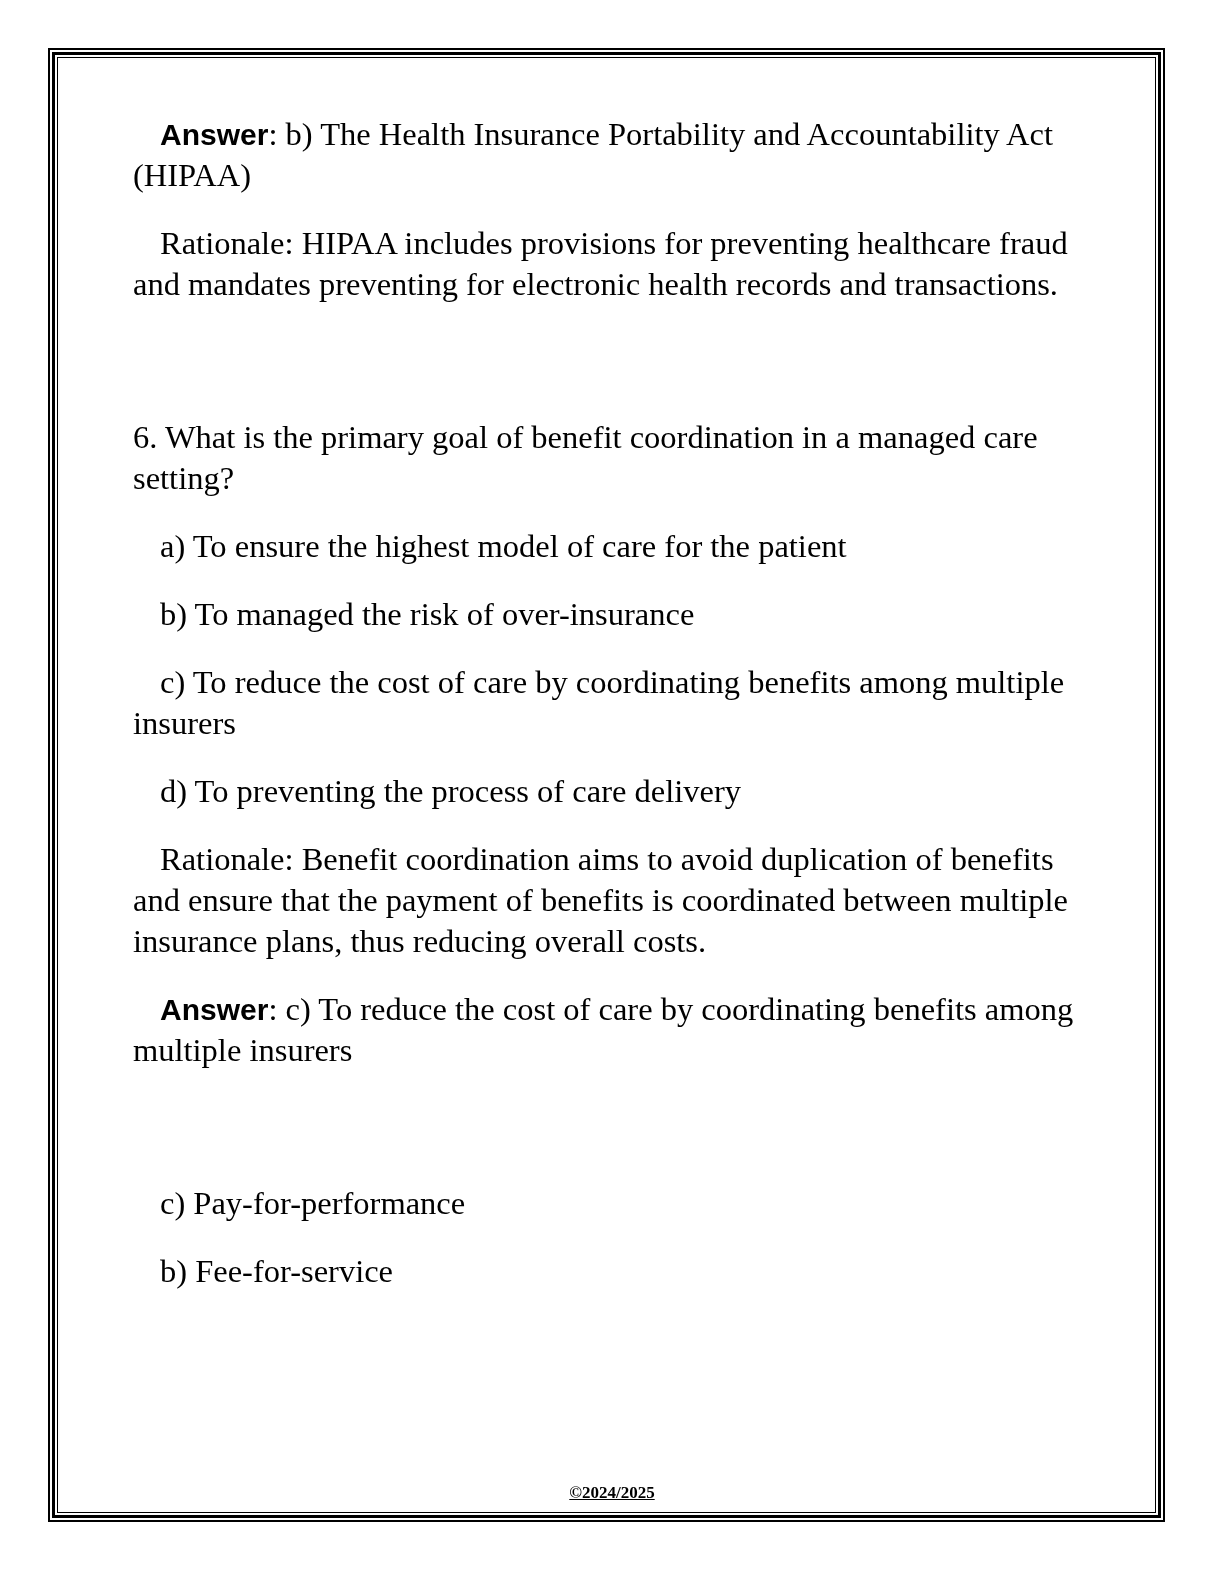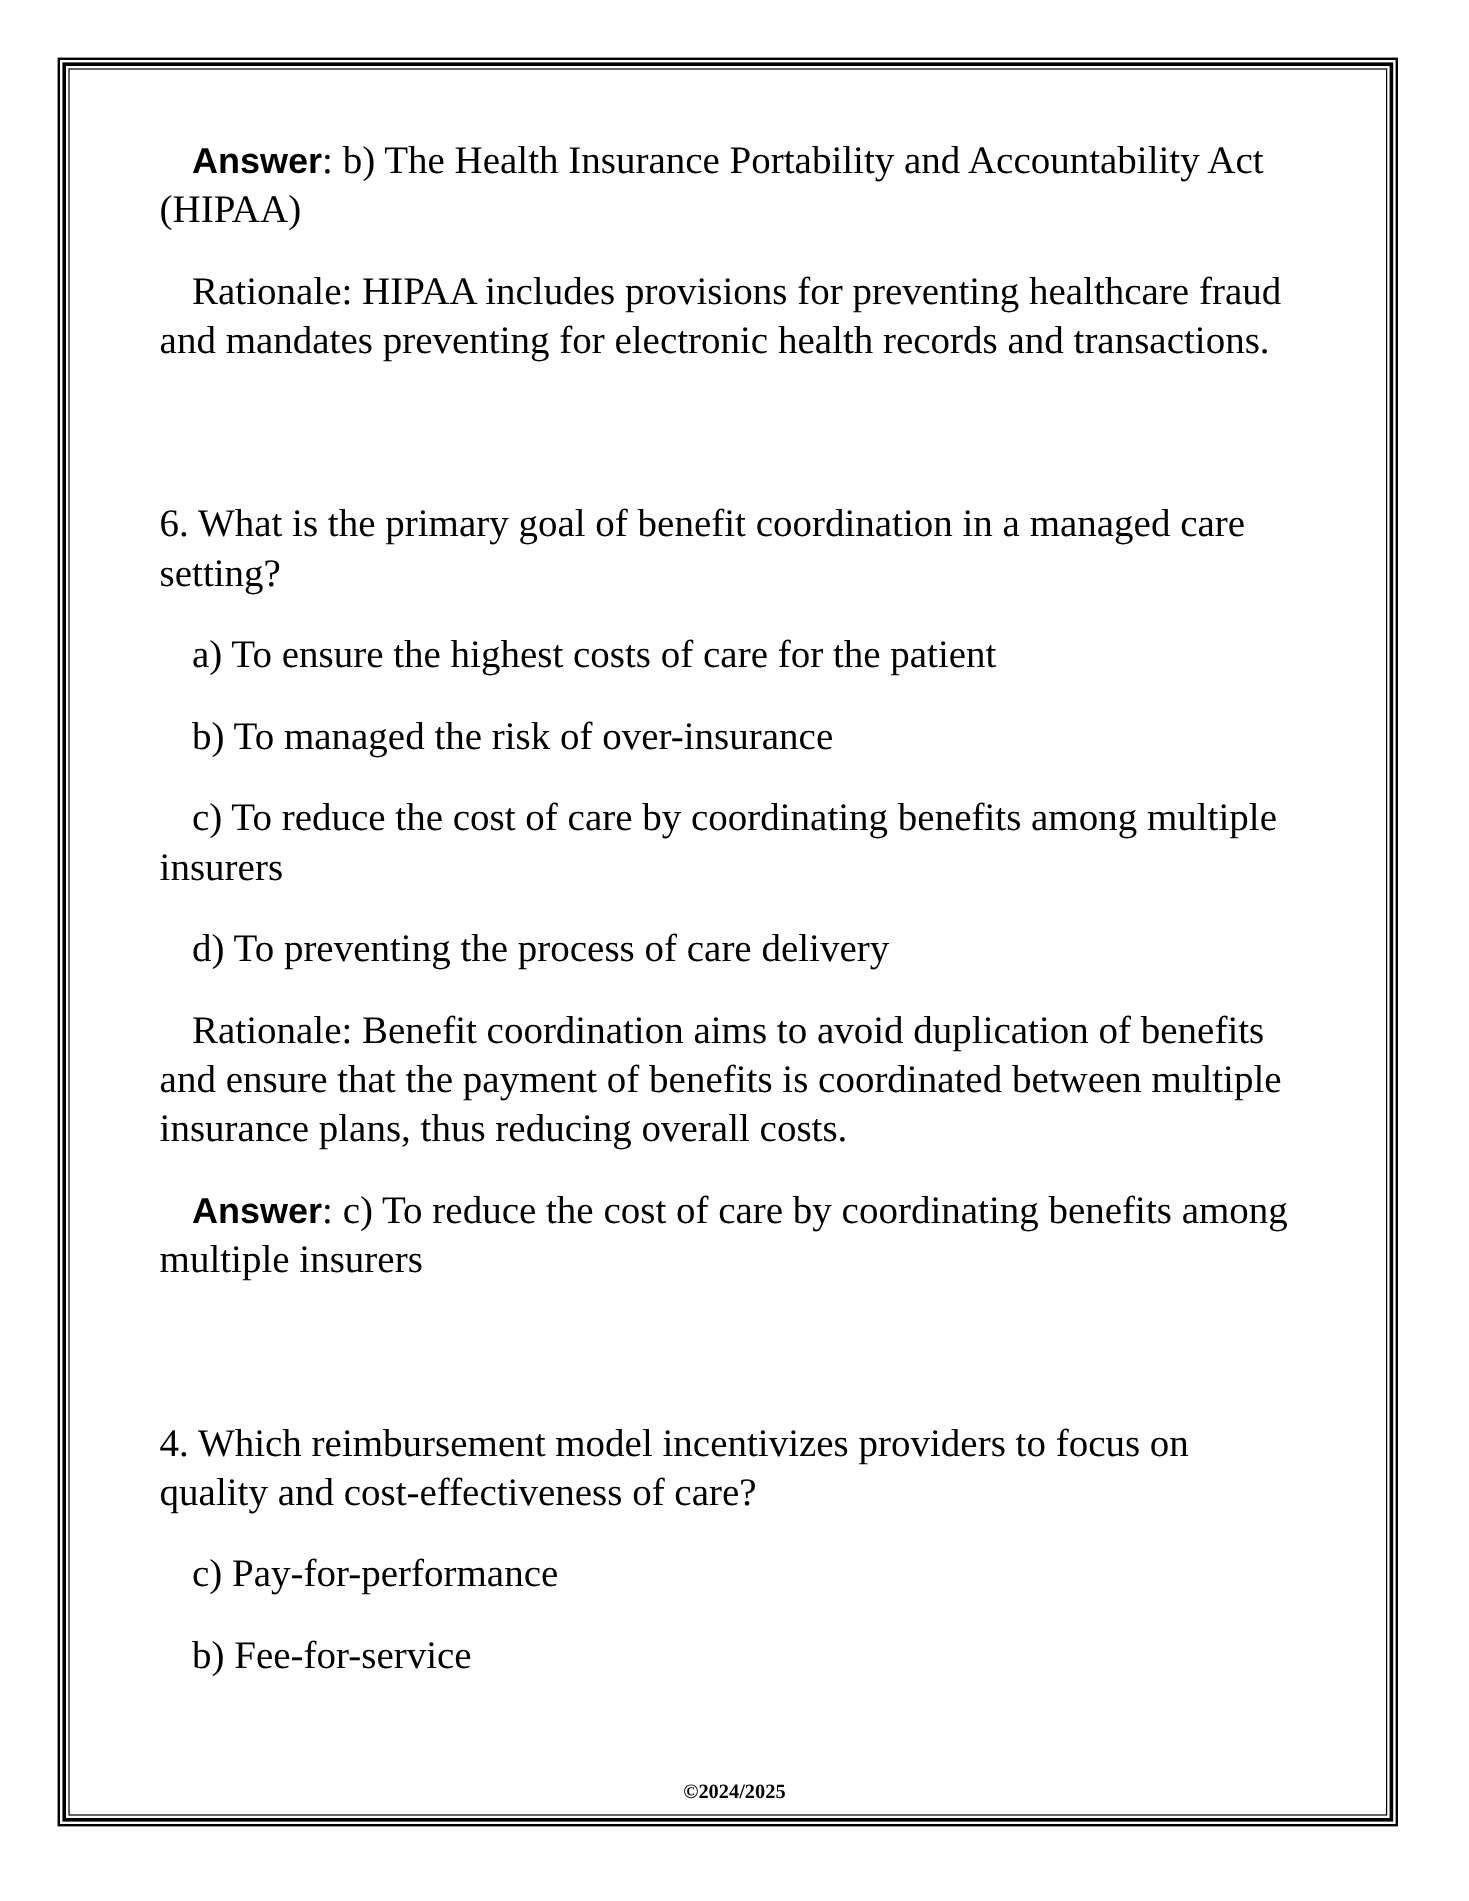--- a/index.html
+++ b/index.html
@@ -20,44 +20,43 @@
     position: absolute; left: 133px; top: 98px; width: 950px;
     font-family: "Liberation Serif", "DejaVu Serif", serif;
     font-size: 32.5px; line-height: 41px; color: #000;
   }
   .para { margin: 16px 0 27px 0; }
   .indent { text-indent: 27px; }
   .answer-label { font-family: "Liberation Sans", "DejaVu Sans", sans-serif; font-weight: bold; font-size: 30px; }
   .gap { height: 69px; }
   .footer {
     position: absolute; left: 0; width: 1224px; top: 1483px; text-align: center;
-    font-family: "Liberation Serif", "DejaVu Serif", serif; font-weight: bold; font-size: 17px;
+    font-family: "Liberation Serif", "DejaVu Serif", serif; font-weight: bold; font-size: 17px; text-decoration: underline;
   }
 </style>
 </head>
 <body>
 
 <div class="frame-outer"></div>
 <div class="frame-mid"></div>
 <div class="frame-inner"></div>
 
 <div class="content">
   <p class="para indent"><span class="answer-label">Answer</span><span>: b) The Health Insurance Portability and Accountability Act (HIPAA)</span></p>
   <p class="para indent">Rationale: HIPAA includes provisions for preventing healthcare fraud and mandates preventing for electronic health records and transactions.</p>
 
   <div class="gap"></div>
 
   <p class="para">6. What is the primary goal of benefit coordination in a managed care setting?</p>
-  <p class="para indent">a) To ensure the highest costs of care for the patient</p>
+  <p class="para indent">a) To ensure the highest model of care for the patient</p>
   <p class="para indent">b) To managed the risk of over-insurance</p>
   <p class="para indent">c) To reduce the cost of care by coordinating benefits among multiple insurers</p>
   <p class="para indent">d) To preventing the process of care delivery</p>
   <p class="para indent">Rationale: Benefit coordination aims to avoid duplication of benefits and ensure that the payment of benefits is coordinated between multiple insurance plans, thus reducing overall costs.</p>
   <p class="para indent"><span class="answer-label">Answer</span><span>: c) To reduce the cost of care by coordinating benefits among multiple insurers</span></p>
 
   <div class="gap"></div>
 
-  <p class="para">4. Which reimbursement model incentivizes providers to focus on quality and cost-effectiveness of care?</p>
   <p class="para indent">c) Pay-for-performance</p>
   <p class="para indent">b) Fee-for-service</p>
 </div>
 
 <div class="footer">©2024/2025</div>
 
 </body></html>

